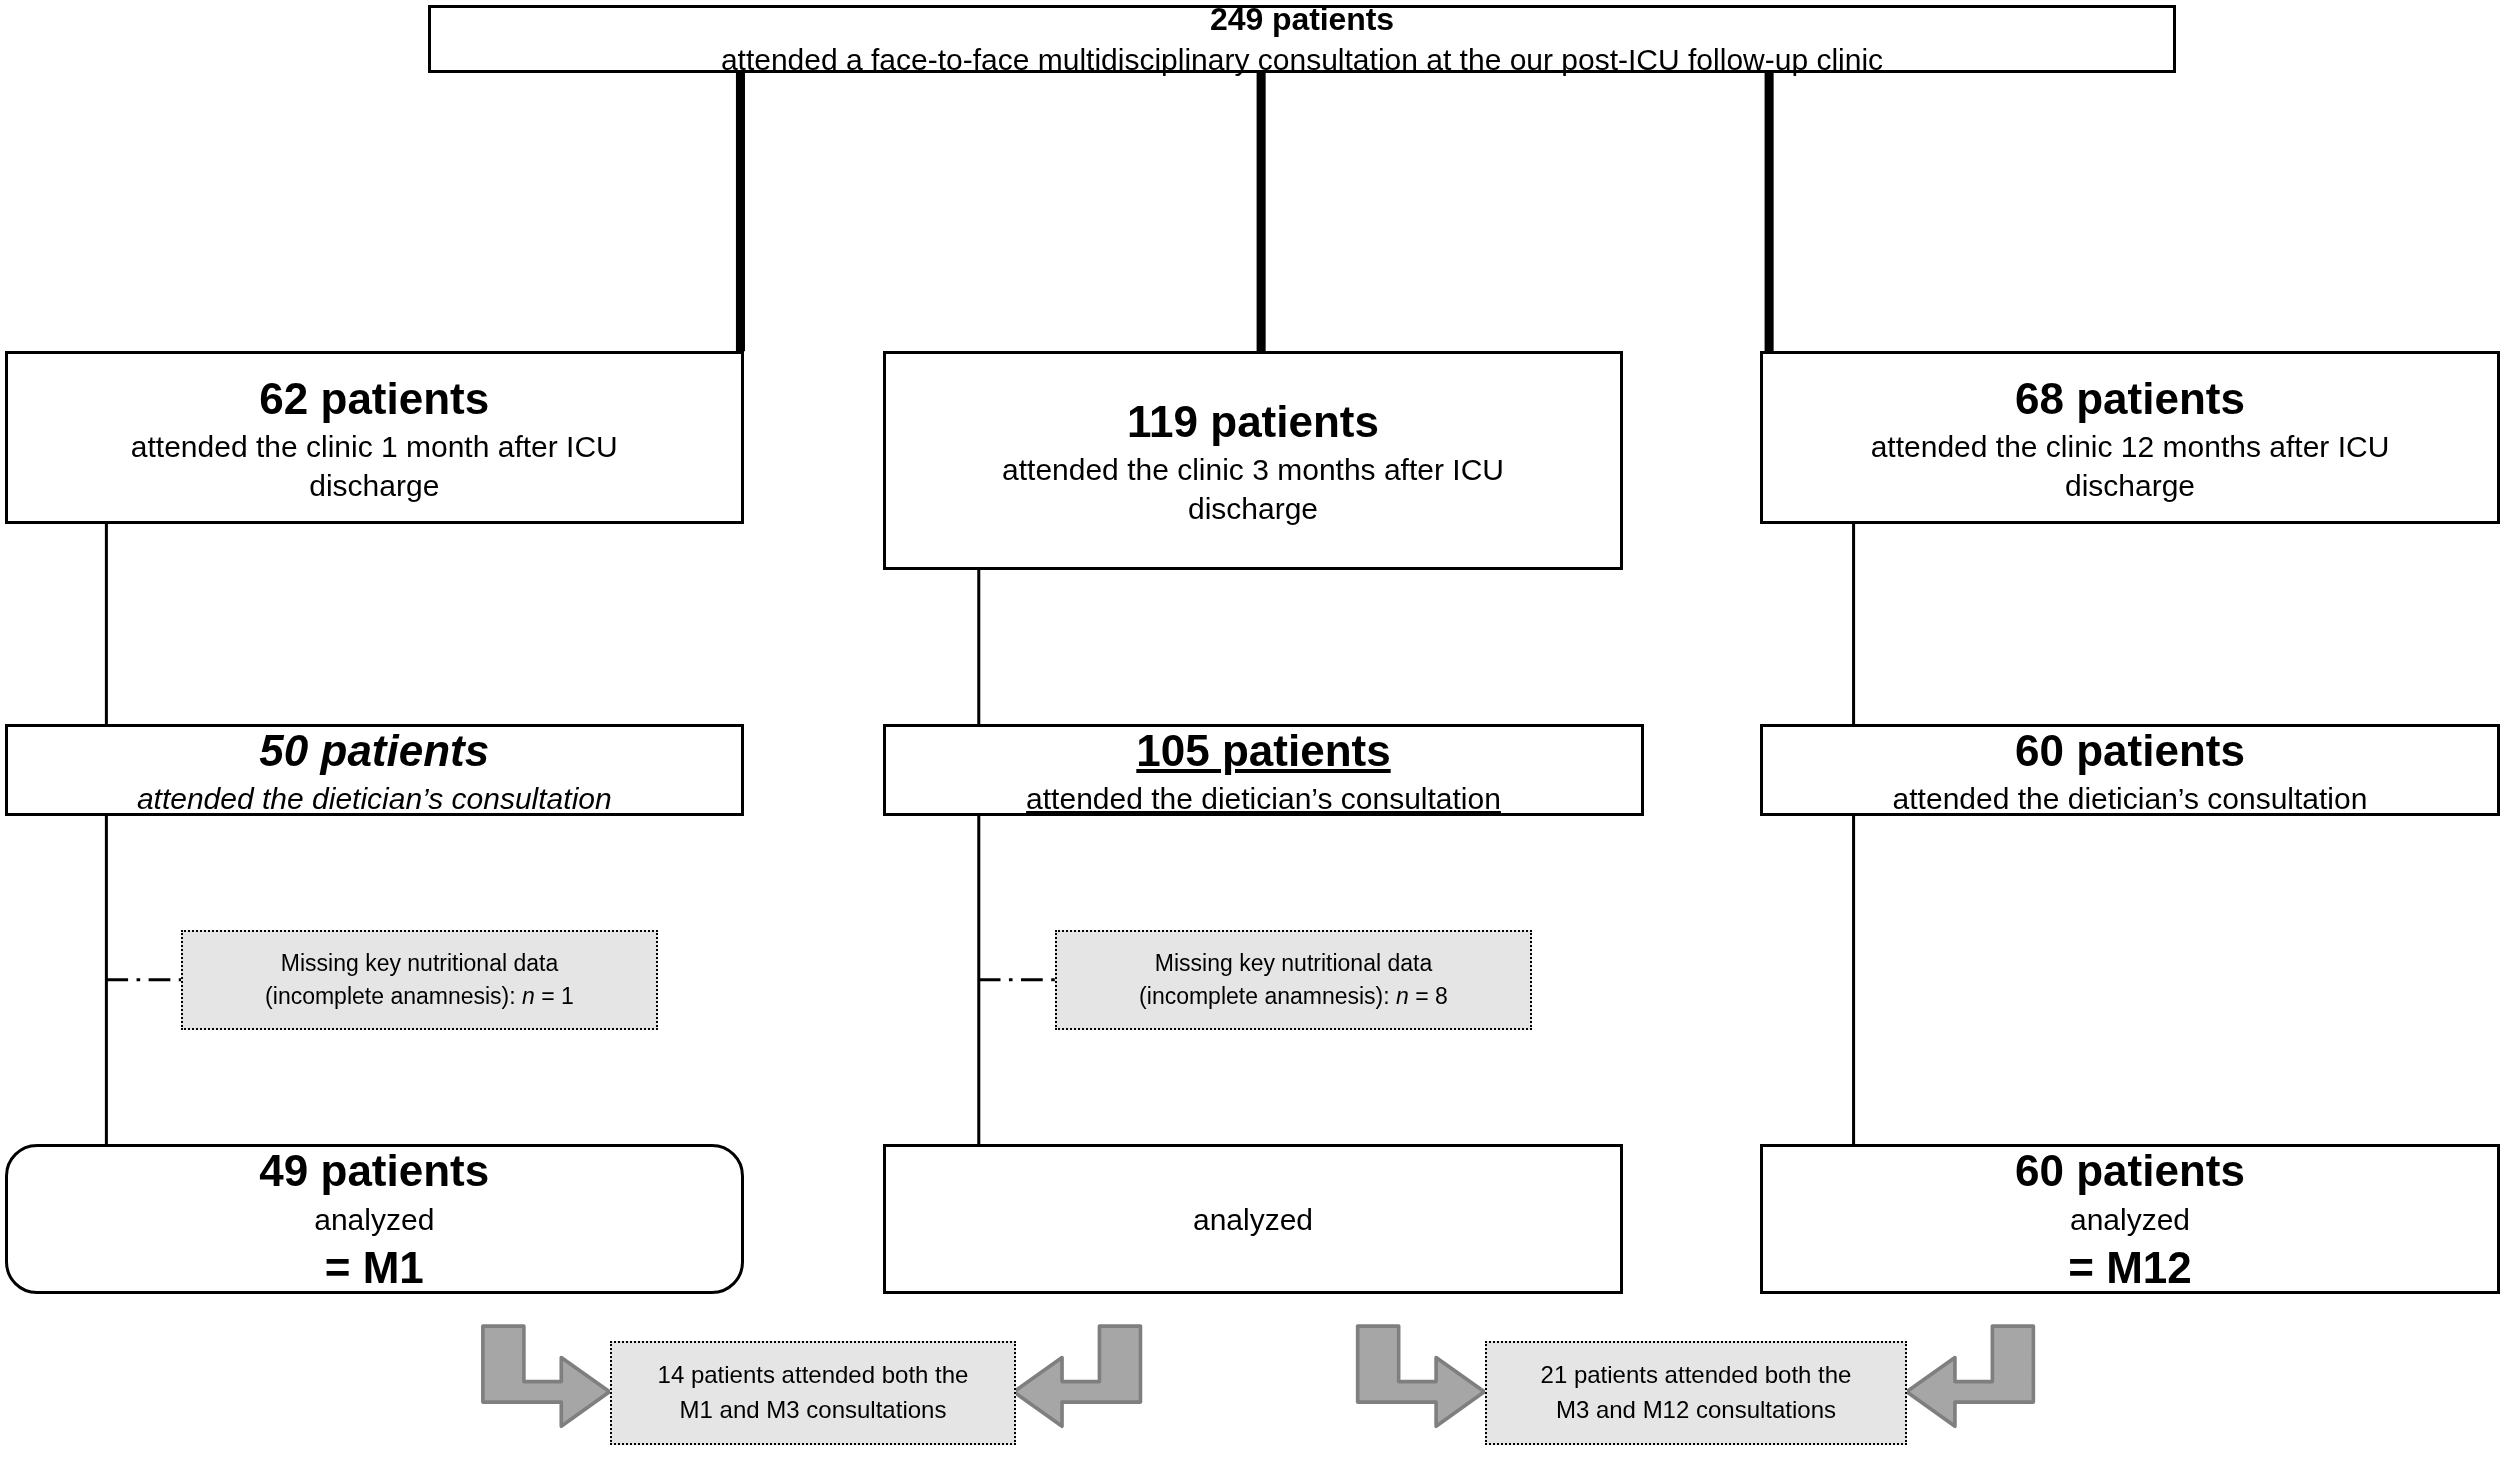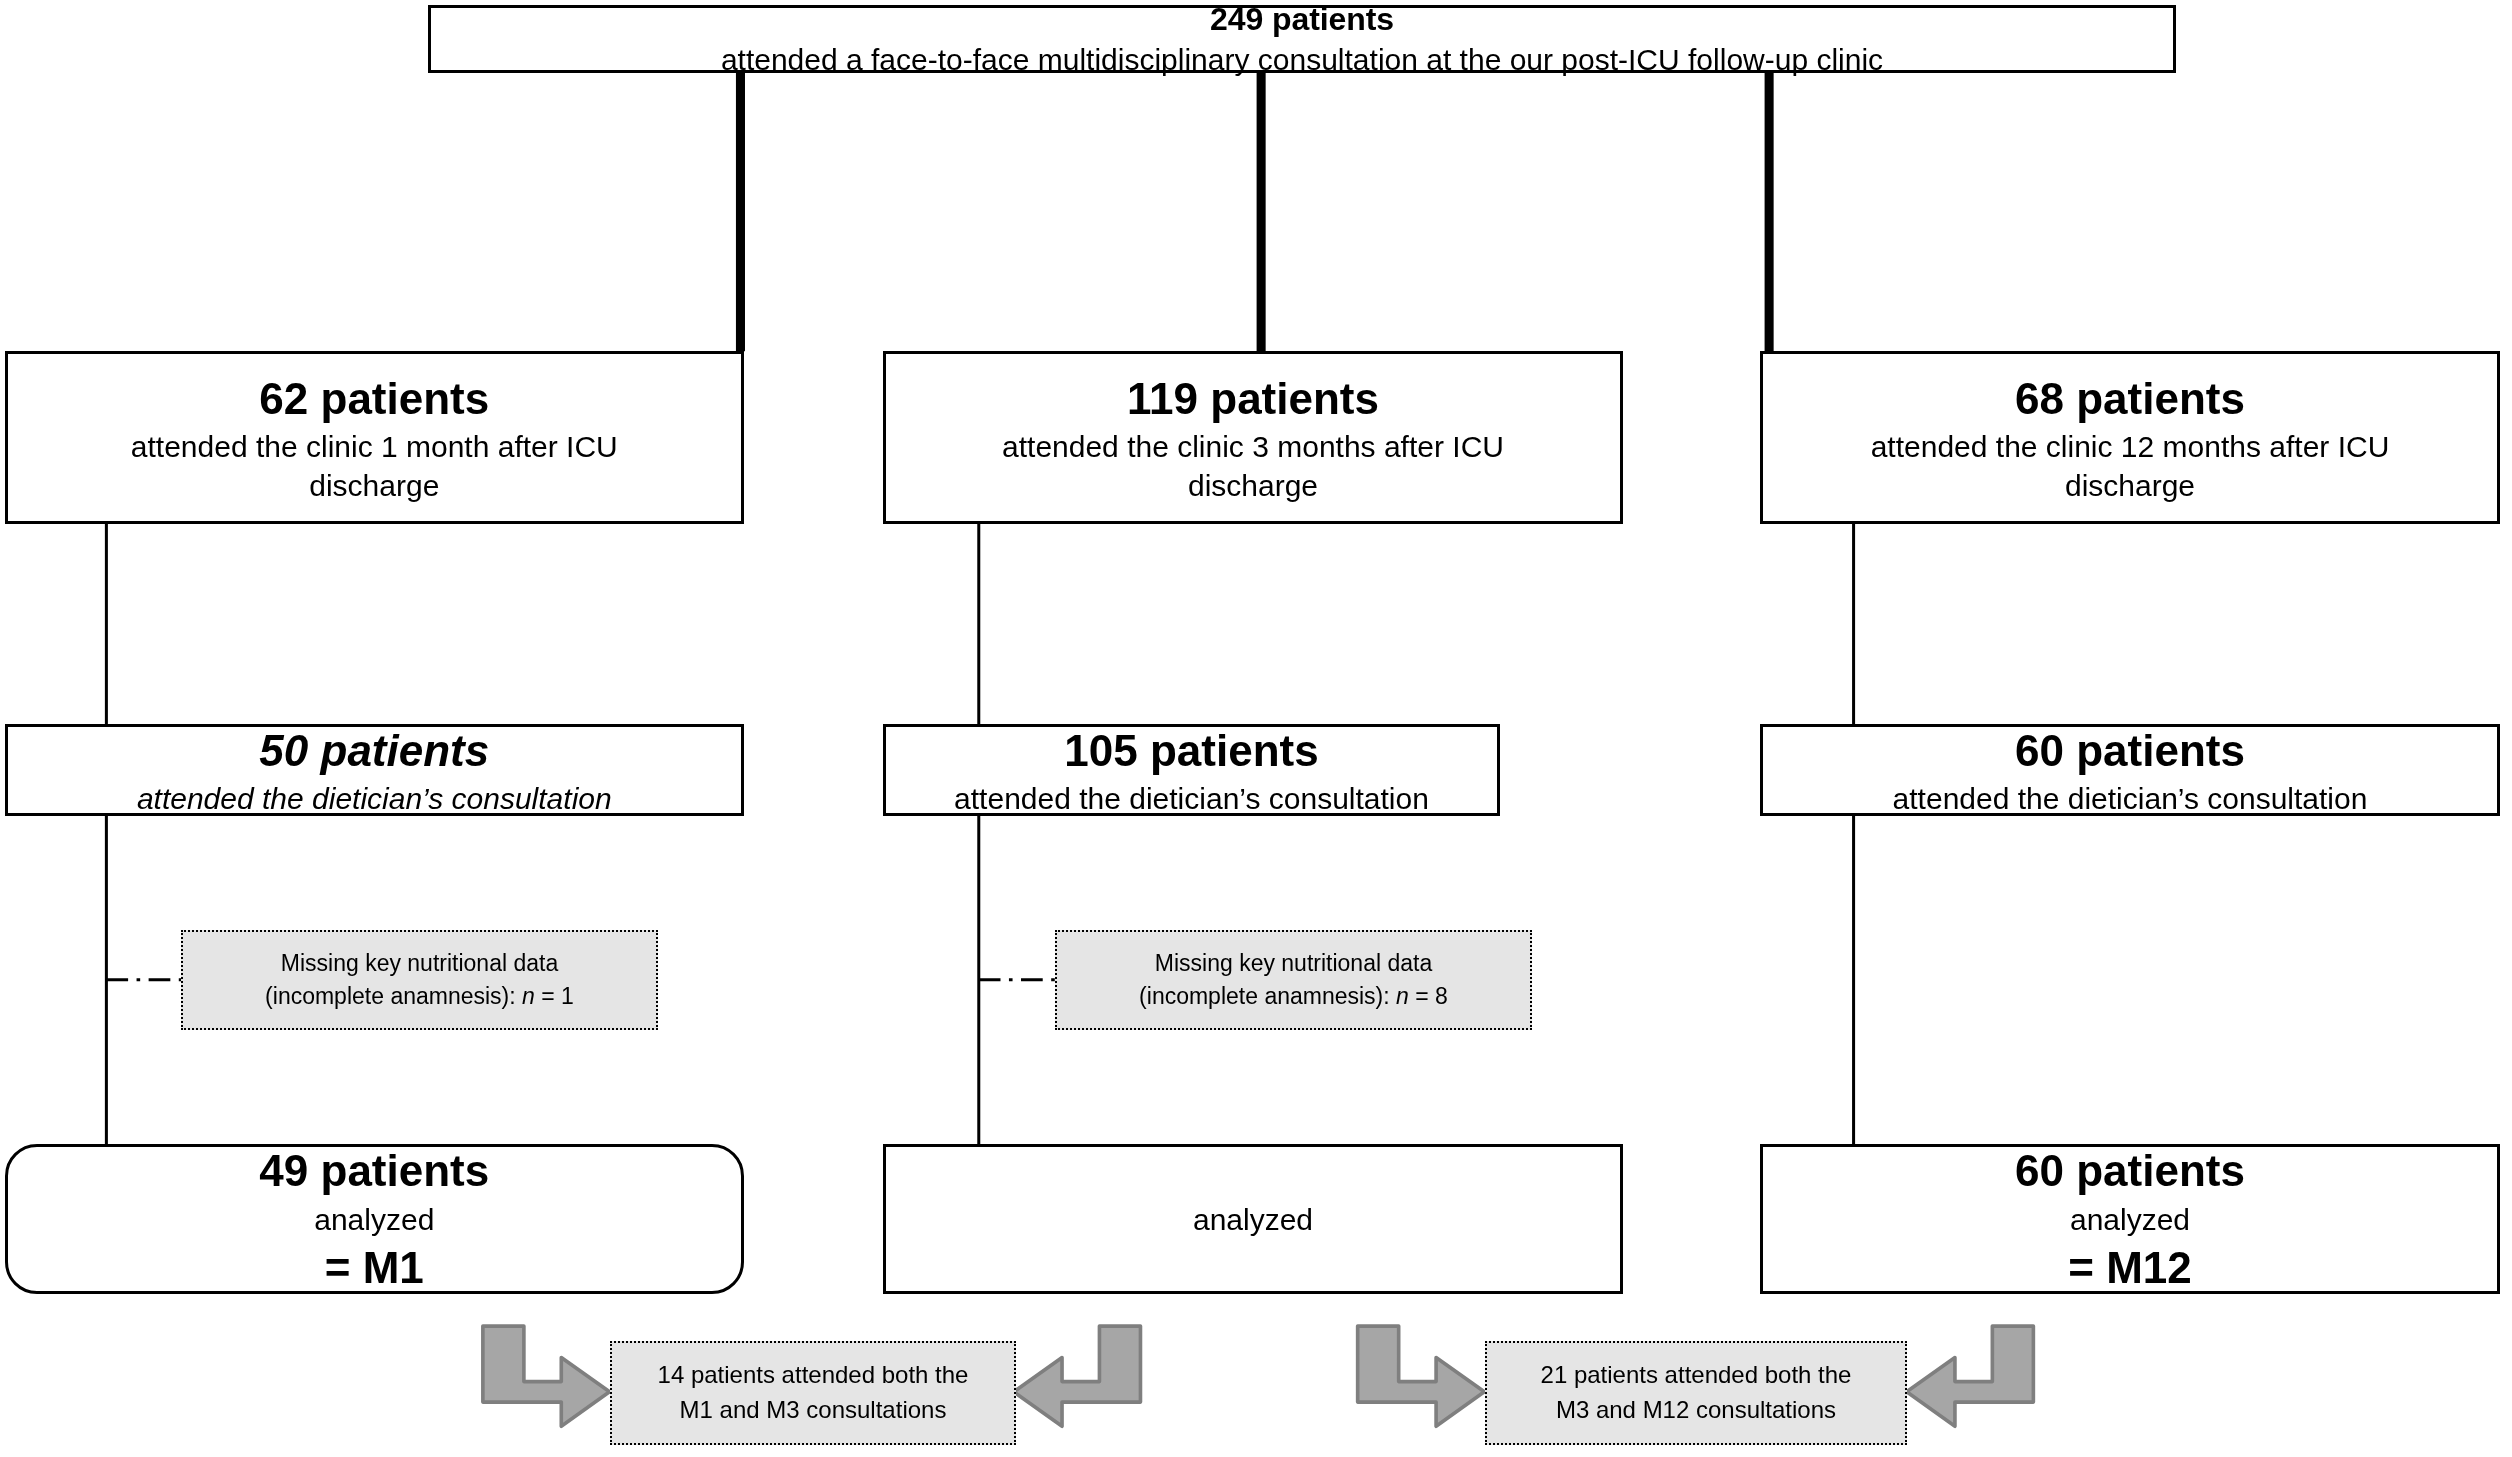--- a/index.html
+++ b/index.html
@@ -69,38 +69,38 @@
     <span class="ln f-top-h">249 patients</span>
     <span class="ln f-top-b">attended a face-to-face multidisciplinary consultation at the our post-ICU follow-up clinic</span>
   </div>
 
   <div class="box" style="left:4.8px;top:351px;width:739px;height:173px;padding:2.4px 8.4px;">
     <span class="ln f-h">62 patients</span>
     <span class="ln f-b">attended the clinic 1 month after ICU</span>
     <span class="ln f-b">discharge</span>
   </div>
 
-  <div class="box" style="left:883px;top:351px;width:740px;height:173px;padding:2.4px 8.4px;">
+  <div class="box" style="left:883px;top:351px;width:740px;height:219px;padding:2.4px 8.4px;">
     <span class="ln f-h">119 patients</span>
     <span class="ln f-b">attended the clinic 3 months after ICU</span>
     <span class="ln f-b">discharge</span>
   </div>
 
   <div class="box" style="left:1760px;top:351px;width:740px;height:173px;padding:2.4px 8.4px;">
     <span class="ln f-h">68 patients</span>
     <span class="ln f-b">attended the clinic 12 months after ICU</span>
     <span class="ln f-b">discharge</span>
   </div>
 
   <div class="box" style="left:4.8px;top:724px;width:739px;height:92px;padding:1.2px 8.4px;font-style:italic;">
     <span class="ln f-h">50 patients</span>
     <span class="ln f-b">attended the dietician’s consultation</span>
   </div>
 
-  <div class="box" style="left:883px;top:724px;width:617px;height:92px;padding:1.2px 8.4px;">
+  <div class="box" style="left:883px;top:724px;width:761px;height:92px;padding:1.2px 8.4px;text-decoration:underline;">
     <span class="ln f-h">105 patients</span>
     <span class="ln f-b">attended the dietician’s consultation</span>
   </div>
 
   <div class="box" style="left:1760px;top:724px;width:740px;height:92px;padding:1.2px 8.4px;">
     <span class="ln f-h">60 patients</span>
     <span class="ln f-b">attended the dietician’s consultation</span>
   </div>
 
   <div class="dotbox" style="left:181px;top:930px;width:477px;height:100px;padding:2.4px 13.3px;">

